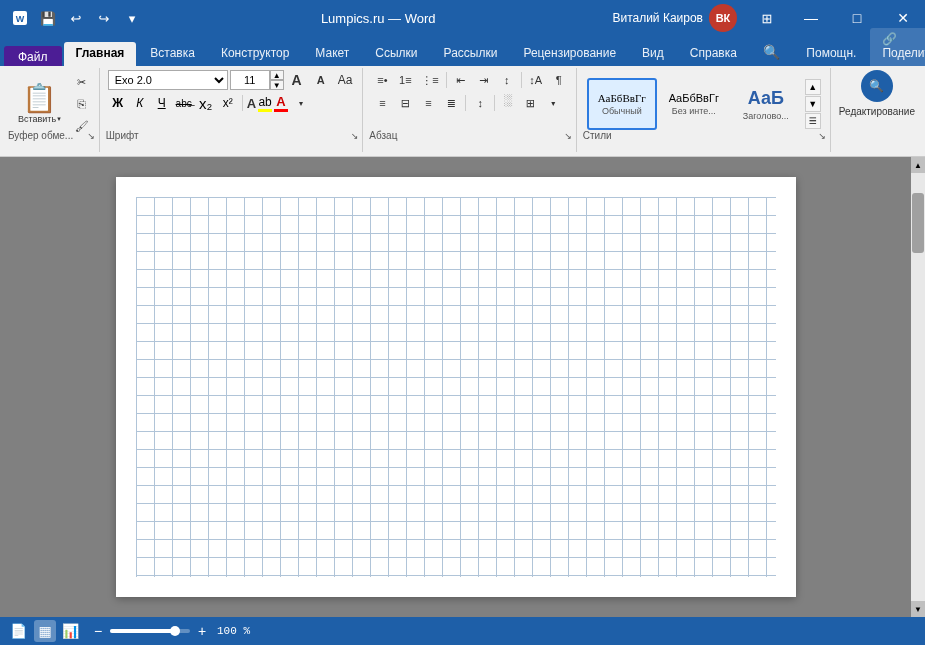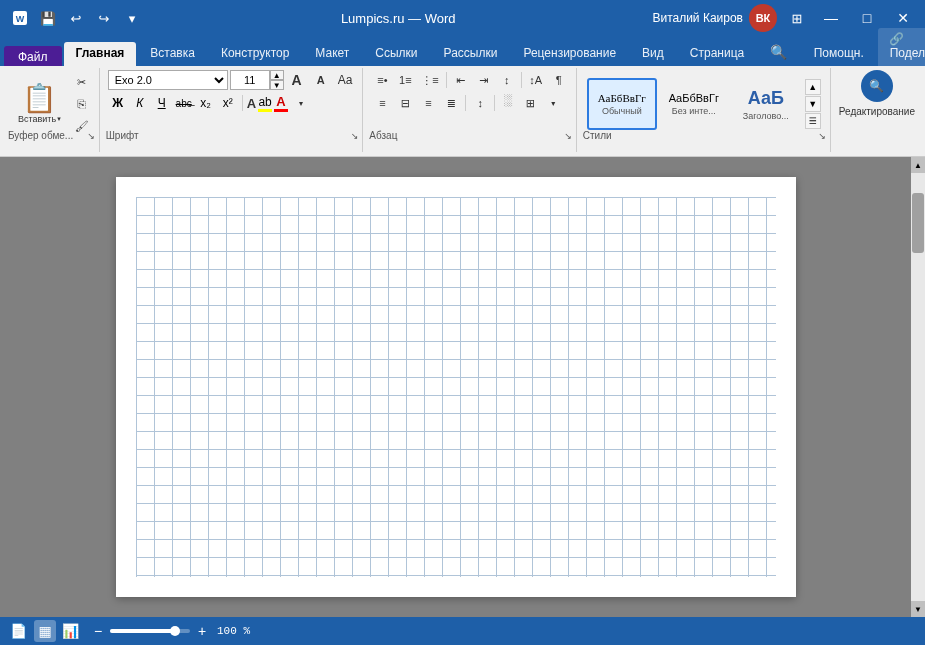--- a/index.html
+++ b/index.html
@@ -10,21 +10,21 @@
       background: #1e5fa8;
       height: 36px;
       display: flex;
       align-items: center;
       justify-content: space-between;
       padding: 0 8px;
       color: white;
     }
     .title-bar-left { display: flex; align-items: center; gap: 4px; }
     .title-bar-center { display: flex; align-items: center; gap: 6px; font-size: 13px; }
-    .title-bar-right { display: flex; align-items: center; gap: 8px; justify-content: flex-end; }
+    .title-bar-right { display: flex; align-items: center; gap: 18px; justify-content: flex-end; }
     .title-btn {
       width: 28px; height: 28px;
       display: flex; align-items: center; justify-content: center;
       cursor: pointer; border-radius: 3px; font-size: 14px; color: white;
     }
     .quick-access-btn {
       width: 24px; height: 24px;
       display: flex; align-items: center; justify-content: center;
       cursor: pointer; border-radius: 3px; font-size: 13px; color: white;
     }
@@ -249,21 +249,21 @@
   <div class="ribbon-tabs">
     <div class="ribbon-tab file">Файл</div>
     <div class="ribbon-tab active">Главная</div>
     <div class="ribbon-tab">Вставка</div>
     <div class="ribbon-tab">Конструктор</div>
     <div class="ribbon-tab">Макет</div>
     <div class="ribbon-tab">Ссылки</div>
     <div class="ribbon-tab">Рассылки</div>
     <div class="ribbon-tab">Рецензирование</div>
     <div class="ribbon-tab">Вид</div>
-    <div class="ribbon-tab">Страница</div>
+    <div class="ribbon-tab">Справка</div>
     <div class="ribbon-tab" style="font-size:14px;">🔍</div>
     <div class="ribbon-tab">Помощн.</div>
     <div class="ribbon-tab" style="background:rgba(255,255,255,0.15); border-radius:3px 3px 0 0;">🔗 Поделиться</div>
   </div>
 
   <div class="ribbon-toolbar">
 
     <div class="ribbon-group" style="padding-bottom: 14px;">
       <div class="ribbon-group-content">
         <div style="display:flex; flex-direction:column; align-items:center;">
@@ -304,21 +304,21 @@
           </div>
           <div class="rb-btn-sm" style="font-size:14px; font-weight:bold;">A</div>
           <div class="rb-btn-sm" style="font-size:11px; font-weight:bold;">A</div>
           <div class="rb-btn-sm" style="font-size:12px;">Aa</div>
         </div>
         <div style="display:flex; gap:2px; align-items:center;">
           <div class="format-btn bold">Ж</div>
           <div class="format-btn italic" style="font-style:italic;">К</div>
           <div class="format-btn underline" style="text-decoration:underline;">Ч</div>
           <div class="format-btn strikethrough" style="font-size:10px;">abc̶</div>
-          <div class="format-btn" style="font-size:12px;">x₂</div>
+          <div class="format-btn" style="font-size:15px;">x₂</div>
           <div class="format-btn" style="font-size:12px;text-align:right;">x²</div>
           <div class="sep"></div>
           <div style="display:flex; flex-direction:column; align-items:center; cursor:pointer;">
             <span style="font-size:13px; font-weight:bold; color:#333;">A</span>
           </div>
           <div style="display:flex; flex-direction:column; align-items:center; cursor:pointer;">
             <span style="font-size:12px;">ab</span>
             <span class="color-underline"></span>
           </div>
           <div style="display:flex; flex-direction:column; align-items:center; cursor:pointer;">

